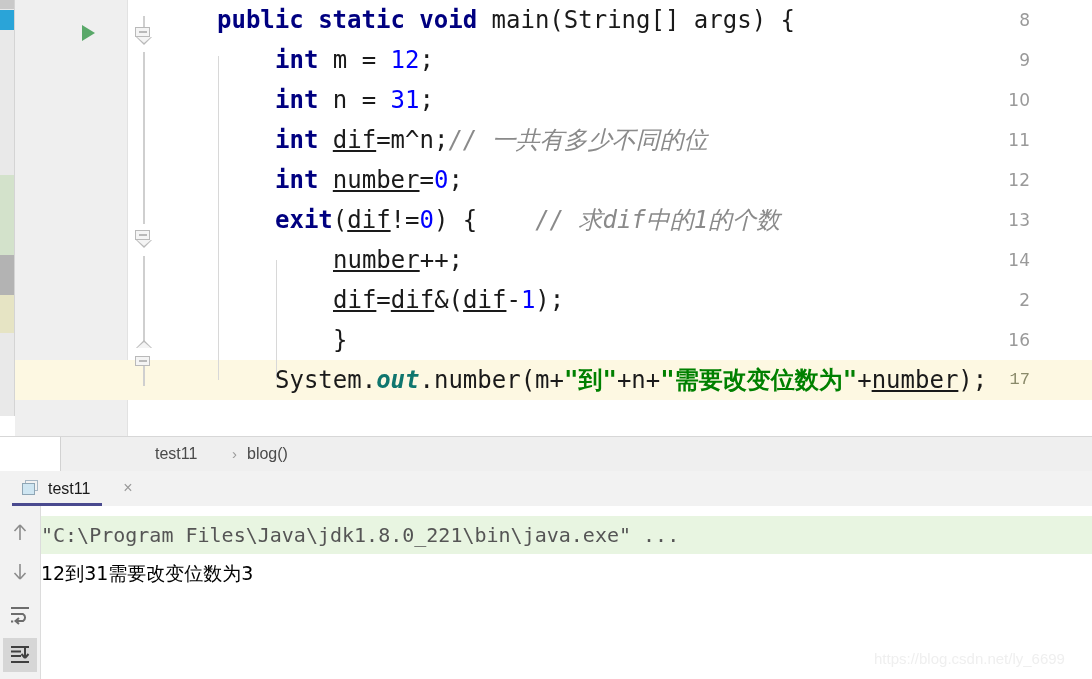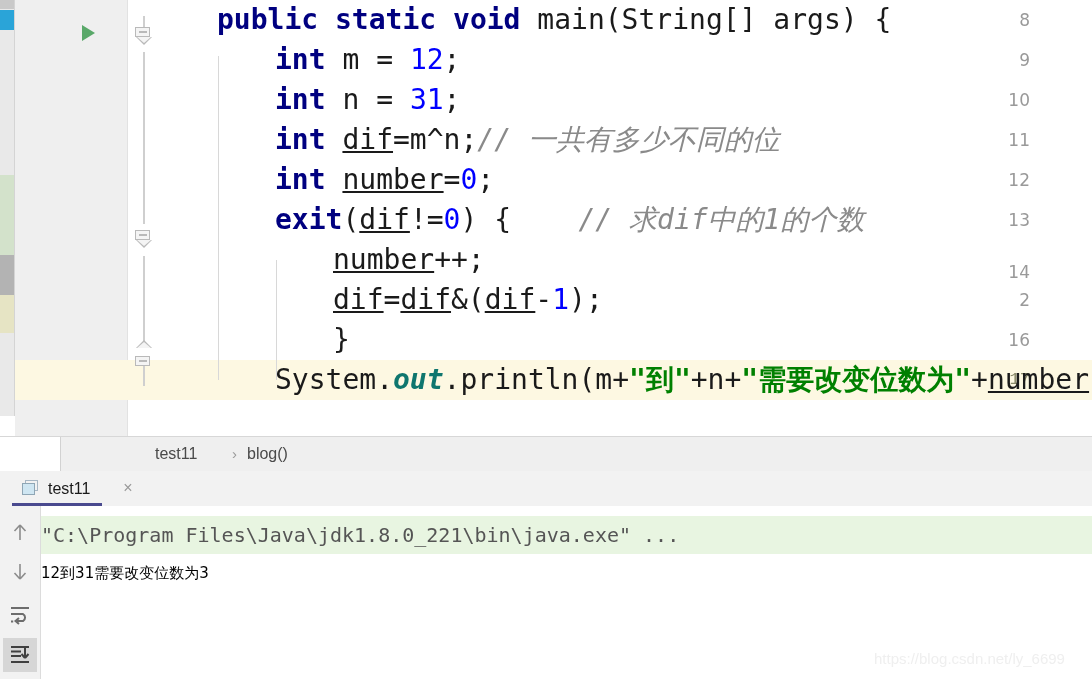--- a/index.html
+++ b/index.html
@@ -116,21 +116,21 @@
     background:#b9b9b9;
   }
   .fold-marker.up .dash { top:12px; }
 
   
   .code {
     position: absolute;
     left: 160px; top: 0;
     width: 932px; height: 437px;
     font-family: "DejaVu Sans Mono", monospace;
-    font-size: 28px;
+    font-size: 24px;
   }
   .code-line {
     position: absolute;
     left: 0; width: 932px; height: 40px;
     line-height: 40px;
     white-space: pre;
   }
   .line-hl {
     position: absolute; left: 15px; width: 1077px; height: 40px;
     background: #fdf8e2;
@@ -228,21 +228,21 @@
     background: #ffffff;
   }
   .c-line {
     position: absolute; left: 0; width: 1051px; height: 38px;
     line-height: 38px; white-space: pre;
     font-family: "DejaVu Sans Mono", monospace;
     font-size: 20px;
   }
   .c-hl { background: #e8f5e1; }
   .c-cmdline { color: #555555; }
-  .c-out { color: #000000; font-family: "DejaVu Sans", sans-serif; font-size: 15px;}
+  .c-out { color: #000000; font-family: "DejaVu Sans", sans-serif; font-size: 19px;}
   .c-done { color: #2b2b7a; }
 
   .watermark {
     position: absolute; left: 874px; top: 650px;
     font-family: "Liberation Sans", sans-serif;
     font-size: 15px; color: #efefef;
     white-space: nowrap;
   }
 </style>
 </head>
@@ -292,40 +292,40 @@
       <div class="dash"></div>
     </div>
 
     <div id="linenumbers">
         <div class="ln" style="top: 0px;">8</div>
         <div class="ln" style="top: 40px;">9</div>
         <div class="ln" style="top: 80px;">10</div>
         <div class="ln" style="top: 120px;">11</div>
         <div class="ln" style="top: 160px;">12</div>
         <div class="ln" style="top: 200px;">13</div>
-        <div class="ln" style="top: 252px;">14</div>
+        <div class="ln" style="top: 240px;">14</div>
         <div class="ln" style="top: 280px;">2</div>
         <div class="ln" style="top: 320px;">16</div>
         <div class="ln cur" style="top: 360px; font-family: Liberation Mono, monospace;">17</div>
       </div>
 
     <div class="indent-guide" style="left:218px;top:56px;height:324px;"></div>
     <div class="indent-guide" style="left:276px;top:260px;height:120px;"></div>
 
     <div class="code" id="codelines">
         <div class="code-line" style="top: 0px; padding-left: 57px;"><span class="kw">public</span><span class="plain"> </span><span class="kw">static</span><span class="plain"> </span><span class="kw">void</span><span class="plain"> main(String[] args) {</span></div>
         <div class="code-line" style="top: 40px; padding-left: 115px;"><span class="kw">int</span><span class="plain"> m = </span><span class="num">12</span><span class="plain">;</span></div>
         <div class="code-line" style="top: 80px; padding-left: 115px;"><span class="kw">int</span><span class="plain"> n = </span><span class="num">31</span><span class="plain">;</span></div>
         <div class="code-line" style="top: 120px; padding-left: 115px;"><span class="kw">int</span><span class="plain"> </span><span class="var">dif</span><span class="plain">=m^n;</span><span class="cmt">// 一共有多少不同的位</span></div>
         <div class="code-line" style="top: 160px; padding-left: 115px;"><span class="kw">int</span><span class="plain"> </span><span class="var">number</span><span class="plain">=</span><span class="num">0</span><span class="plain">;</span></div>
         <div class="code-line" style="top: 200px; padding-left: 115px;"><span class="kw">exit</span><span class="plain">(</span><span class="var">dif</span><span class="plain">!=</span><span class="num">0</span><span class="plain">) {    </span><span class="cmt">// 求dif中的1的个数</span></div>
         <div class="code-line" style="top: 240px; padding-left: 173px;"><span class="var">number</span><span class="plain">++;</span></div>
         <div class="code-line" style="top: 280px; padding-left: 173px;"><span class="var">dif</span><span class="plain">=</span><span class="var">dif</span><span class="plain">&amp;(</span><span class="var">dif</span><span class="plain">-</span><span class="num">1</span><span class="plain">);</span></div>
         <div class="code-line" style="top: 320px; padding-left: 173px;"><span class="plain">}</span></div>
-        <div class="code-line" style="top: 360px; padding-left: 115px;"><span class="plain">System.</span><span class="fld">out</span><span class="plain">.println(m+</span><span class="str">"到"</span><span class="plain">+n+</span><span class="str">"需要改变位数为"</span><span class="plain">+</span><span class="var">number</span><span class="plain">);</span></div>
+        <div class="code-line" style="top: 360px; padding-left: 115px;"><span class="plain">System.</span><span class="fld">out</span><span class="plain">.number(m+</span><span class="str">"到"</span><span class="plain">+n+</span><span class="str">"需要改变位数为"</span><span class="plain">+</span><span class="var">number</span><span class="plain">);</span></div>
       </div>
 
     <div class="editor-bottom-border"></div>
   </div>
 
   <div class="breadcrumb-bar">
     <div class="breadcrumb-gut"></div>
     <div class="bc" style="left:155px;">test11</div>
     <div class="bc bc-sep" style="left:232px;">›</div>
     <div class="bc" style="left:247px;">blog()</div>

